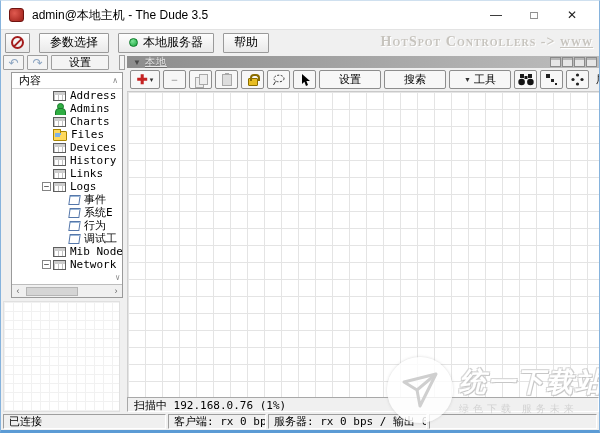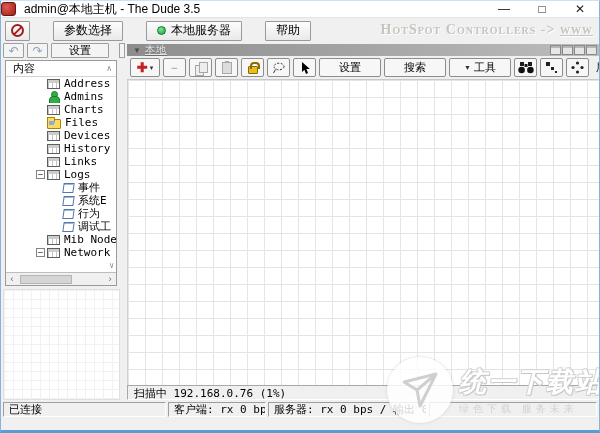--- a/index.html
+++ b/index.html
@@ -5,48 +5,48 @@
   * { margin:0; padding:0; box-sizing:border-box; }
   html,body { width:600px; height:433px; font-family:"Liberation Sans", sans-serif; }
   .window{
     position:relative; width:600px; height:433px; background:#f0f0f0;
     border-left:1px solid #86b3dd; border-right:1px solid #86b3dd;
     border-top:1px solid #cfe0ef; border-bottom:3px solid #5b9bd5;
     overflow:hidden;
   }
 
   
-  .titlebar{height:16px;background:#ffffff;display:flex;align-items:center;padding:0 0;justify-content:space-between;}
+  .titlebar{height:28px;background:#ffffff;display:flex;align-items:center;padding:0 8px;justify-content:space-between;}
   .app-icon{width:15px;height:14px;border-radius:3px;background:radial-gradient(circle at 35% 35%,#e05a50,#9c1f18);border:1px solid #701410;flex:none;}
   .title-text{margin-left:8px;font-size:12px;color:#000;white-space:nowrap;}
   .win-controls{margin-left:auto;display:flex;}
   .win-btn{width:38px;height:24px;display:flex;align-items:center;justify-content:center;font-size:12px;color:#222;}
 
   
-  .toolbar1{height:26px;background:#f0f0f0;border-top:1px solid #e3e3e3;display:flex;align-items:center;gap:23px;padding:0 4px;position:relative;}
+  .toolbar1{height:26px;background:#f0f0f0;border-top:1px solid #e3e3e3;display:flex;align-items:center;gap:9px;padding:0 4px;position:relative;}
   .t1-btn{height:20px;border:1px solid #9a9a9a;background:linear-gradient(#fdfdfd,#e9e9e9);font-size:12px;display:flex;align-items:center;gap:5px;padding:0 10px;color:#000;border-radius:1px;}
   .btn-disconnect{width:25px;padding:0;justify-content:center;}
   .no-icon{position:relative;width:13px;height:13px;border:2px solid #a31d1d;border-radius:50%;}
   .no-icon::after{content:"";position:absolute;left:-1px;top:3.5px;width:11px;height:2px;background:#a31d1d;transform:rotate(-45deg);}
   .led{width:9px;height:9px;border-radius:50%;background:radial-gradient(circle at 35% 30%,#7fe59a,#14a338);border:1px solid #0c7a28;}
   .brand{position:absolute;right:6px;top:4px;font-family:"Liberation Serif",serif;font-variant:small-caps;font-weight:bold;font-size:14px;letter-spacing:1px;color:#c7c4be;text-shadow:1px 1px 0 #ffffff;white-space:nowrap;}
   .brand .link{text-decoration:underline;}
 
   
   .workspace{position:relative;height:357px;background:#f0f0f0;}
 
   
   .toolbar2{position:absolute;left:0;top:0;width:125px;height:16px;display:flex;gap:3px;padding-left:2px;}
   .t2-btn{height:15px;border:1px solid #9f9f9f;background:#f4f4f4;font-size:11px;display:flex;align-items:center;justify-content:center;border-radius:1px;}
   .t2-icon{width:21px;color:#8aa3c0;font-size:12px;}
   .t2-settings{width:58px;color:#000;}
   .sliver{position:absolute;right:1px;top:0;width:6px;height:15px;border:1px solid #9f9f9f;background:#f4f4f4;}
 
   
-  .tree-pane{position:absolute;left:4px;top:17px;width:112px;height:226px;background:#fff;border:1px solid #9a9a9a;}
+  .tree-pane{position:absolute;left:10px;top:17px;width:112px;height:226px;background:#fff;border:1px solid #9a9a9a;}
   .tree-header{height:16px;border-bottom:1px solid #d4d4d4;display:flex;align-items:center;padding:0 4px 0 7px;font-size:11px;color:#000;}
   .scroll-up{margin-left:auto;font-size:8px;color:#8a8a8a;}
   .tree-rows{position:relative;height:195px;overflow:hidden;font-family:"DejaVu Sans Mono",monospace;}
   .tree-row{height:13px;display:flex;align-items:center;font-size:11px;color:#000;white-space:nowrap;overflow:hidden;}
   .tree-row.depth-1{padding-left:30px;}
   .tree-row.depth-2{padding-left:46px;}
   .expander{flex:none;width:9px;height:9px;margin-right:2px;font-size:9px;line-height:7px;text-align:center;color:#333;visibility:hidden;}
   .has-expander .expander{visibility:visible;border:1px solid #848484;background:#fff;}
   .tree-icon{flex:none;margin-right:4px;}
   .icon-table{width:13px;height:10px;border:1px solid #5e5e5e;background-color:#fff;background-image:linear-gradient(#cdcdcd,#cdcdcd),linear-gradient(90deg,#c2c2c2 1px,transparent 1px);background-size:100% 3px,4px 100%;background-repeat:no-repeat,repeat;}

